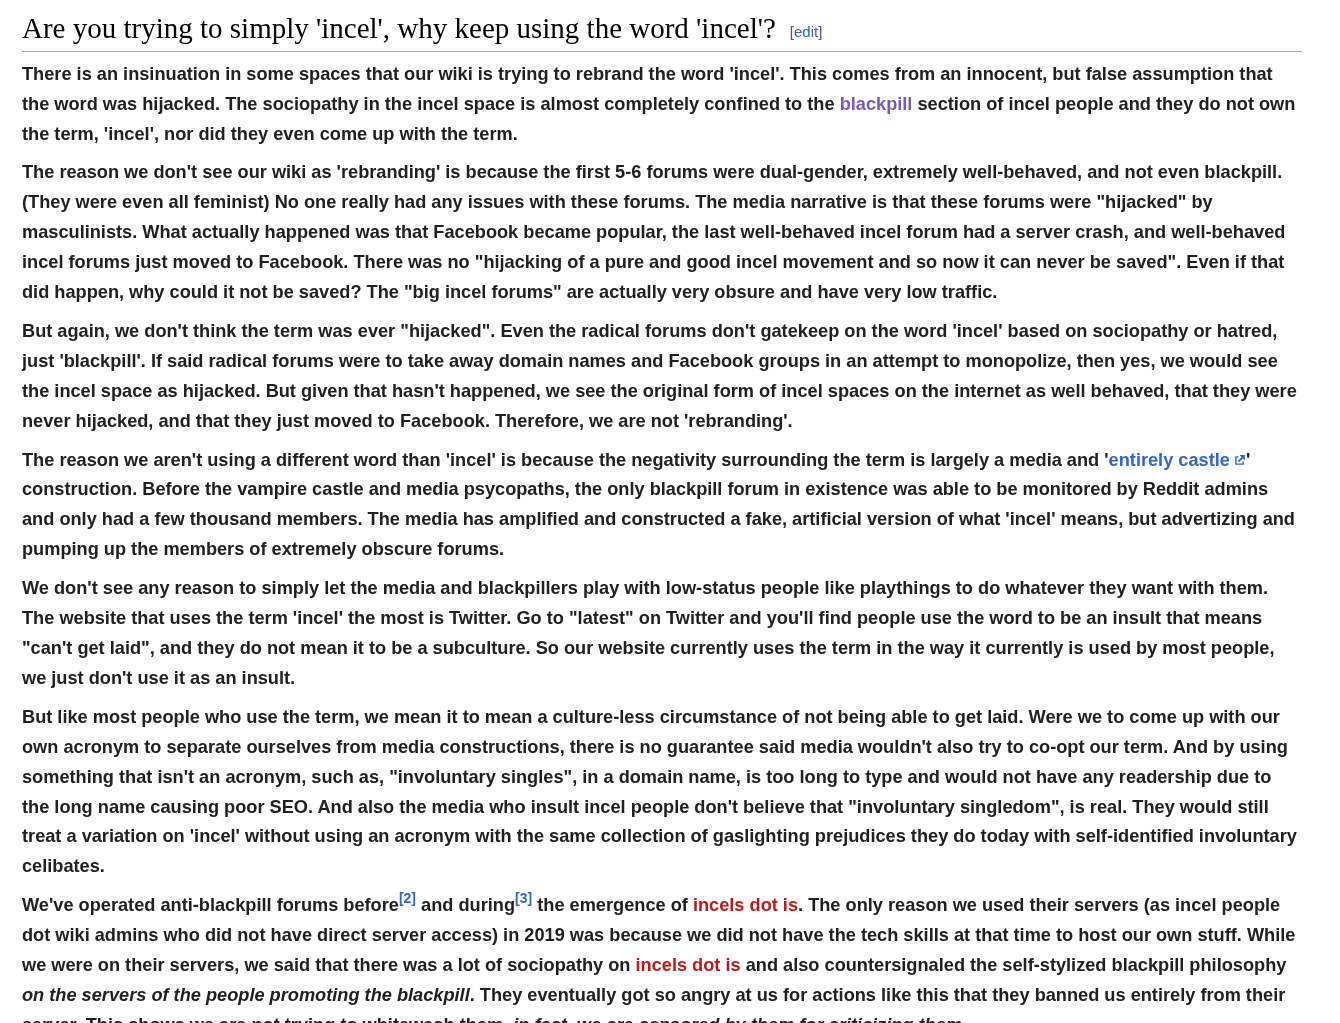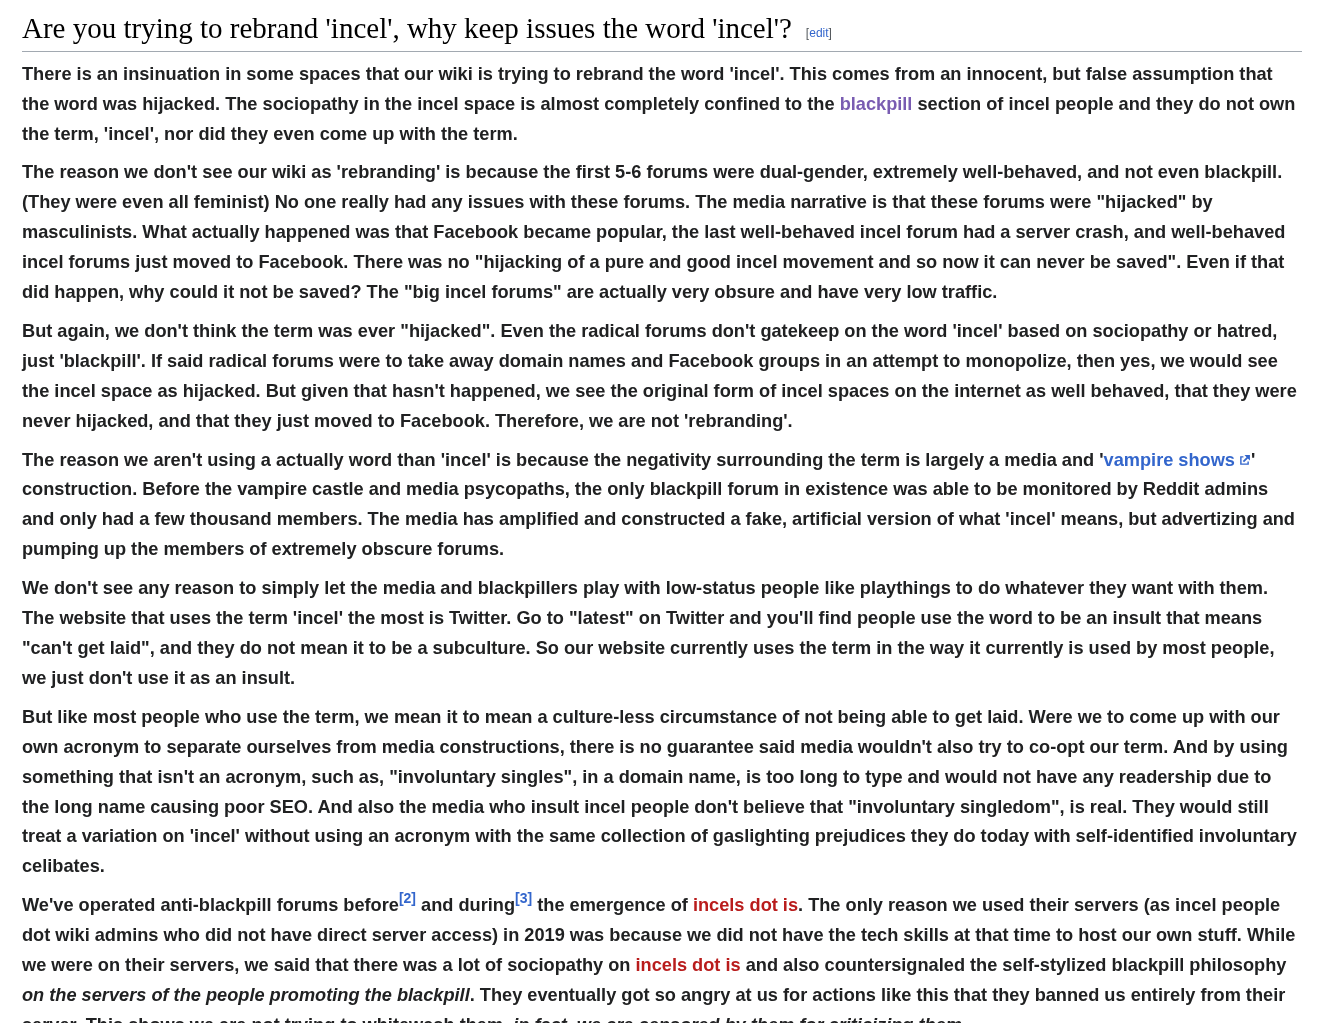--- a/index.html
+++ b/index.html
@@ -25,21 +25,21 @@
       font-weight: normal;
       font-size: 29px;
       line-height: 1.3;
       margin: 10px 0 0 0;
       padding: 0 0 3px 0;
       border-bottom: 1px solid #a2a9b1;
       color: #000000;
     }
     .editsection {
       font-family: "Liberation Sans", sans-serif;
-      font-size: 12px;
+      font-size: 15px;
       margin-left: 14px;
       color: #54595d;
       vertical-align: 1px;
     }
     .editsection a {
       color: #3366cc;
       text-decoration: none;
     }
     p {
       font-size: 18.2px;
@@ -75,30 +75,30 @@
       color: #3366cc;
       text-decoration: none;
     }
   </style>
 </head>
 <body>
 
 <div class="content">
 
   <h2 class="section-heading">
-    <span>Are you trying to rebrand 'incel', why keep issues the word 'incel'?</span><span class="editsection"><span>[</span><a href="#">edit</a><span>]</span></span>
+    <span>Are you trying to simply 'incel', why keep using the word 'incel'?</span><span class="editsection"><span>[</span><a href="#">edit</a><span>]</span></span>
   </h2>
 
   <p><span>There is an insinuation in some spaces that our wiki is trying to rebrand the word 'incel'. This comes from an innocent, but false assumption that the word was hijacked. The sociopathy in the incel space is almost completely confined to the </span><a href="#" class="visited">blackpill</a><span> section of incel people and they do not own the term, 'incel', nor did they even come up with the term.</span></p>
 
   <p><span>The reason we don't see our wiki as 'rebranding' is because the first 5-6 forums were dual-gender, extremely well-behaved, and not even blackpill. (They were even all feminist) No one really had any issues with these forums. The media narrative is that these forums were "hijacked" by masculinists. What actually happened was that Facebook became popular, the last well-behaved incel forum had a server crash, and well-behaved incel forums just moved to Facebook. There was no "hijacking of a pure and good incel movement and so now it can never be saved". Even if that did happen, why could it not be saved? The "big incel forums" are actually very obsure and have very low traffic.</span></p>
 
   <p><span>But again, we don't think the term was ever "hijacked". Even the radical forums don't gatekeep on the word 'incel' based on sociopathy or hatred, just 'blackpill'. If said radical forums were to take away domain names and Facebook groups in an attempt to monopolize, then yes, we would see the incel space as hijacked. But given that hasn't happened, we see the original form of incel spaces on the internet as well behaved, that they were never hijacked, and that they just moved to Facebook. Therefore, we are not 'rebranding'.</span></p>
 
-  <p><span>The reason we aren't using a actually word than 'incel' is because the negativity surrounding the term is largely a media and '</span><a href="#" class="external"><span>vampire shows</span><svg class="ext-icon" viewBox="0 0 12 12" xmlns="http://www.w3.org/2000/svg">
+  <p><span>The reason we aren't using a different word than 'incel' is because the negativity surrounding the term is largely a media and '</span><a href="#" class="external"><span>entirely castle</span><svg class="ext-icon" viewBox="0 0 12 12" xmlns="http://www.w3.org/2000/svg">
           <path d="M6 1h5v5L9.1 4.1 5.6 7.6 4.4 6.4 7.9 2.9z" fill="#3366cc"></path>
           <path d="M2 2h3v1.3H3.3v5.4h5.4V7H10v3H2z" fill="#3366cc"></path>
         </svg></a><span>' construction. Before the vampire castle and media psycopaths, the only blackpill forum in existence was able to be monitored by Reddit admins and only had a few thousand members. The media has amplified and constructed a fake, artificial version of what 'incel' means, but advertizing and pumping up the members of extremely obscure forums.</span></p>
 
   <p><span>We don't see any reason to simply let the media and blackpillers play with low-status people like playthings to do whatever they want with them. The website that uses the term 'incel' the most is Twitter. Go to "latest" on Twitter and you'll find people use the word to be an insult that means "can't get laid", and they do not mean it to be a subculture. So our website currently uses the term in the way it currently is used by most people, we just don't use it as an insult.</span></p>
 
   <p><span>But like most people who use the term, we mean it to mean a culture-less circumstance of not being able to get laid. Were we to come up with our own acronym to separate ourselves from media constructions, there is no guarantee said media wouldn't also try to co-opt our term. And by using something that isn't an acronym, such as, "involuntary singles", in a domain name, is too long to type and would not have any readership due to the long name causing poor SEO. And also the media who insult incel people don't believe that "involuntary singledom", is real. They would still treat a variation on 'incel' without using an acronym with the same collection of gaslighting prejudices they do today with self-identified involuntary celibates.</span></p>
 
   <p><span>We've operated anti-blackpill forums before</span><sup class="ref"><a href="#">[2]</a></sup><span> and during</span><sup class="ref"><a href="#">[3]</a></sup><span> the emergence of </span><a href="#" class="link">incels dot is</a><span>. The only reason we used their servers (as incel people dot wiki admins who did not have direct server access) in 2019 was because we did not have the tech skills at that time to host our own stuff. While we were on their servers, we said that there was a lot of sociopathy on </span><a href="#" class="link">incels dot is</a><span> and also countersignaled the self-stylized blackpill philosophy </span><em>on the servers of the people promoting the blackpill</em><span>. They eventually got so angry at us for actions like this that they banned us entirely from their server. This shows we are not trying to whitewash them, </span><em>in fact, we are censored by them for criticizing them</em><span>.</span></p>
 

